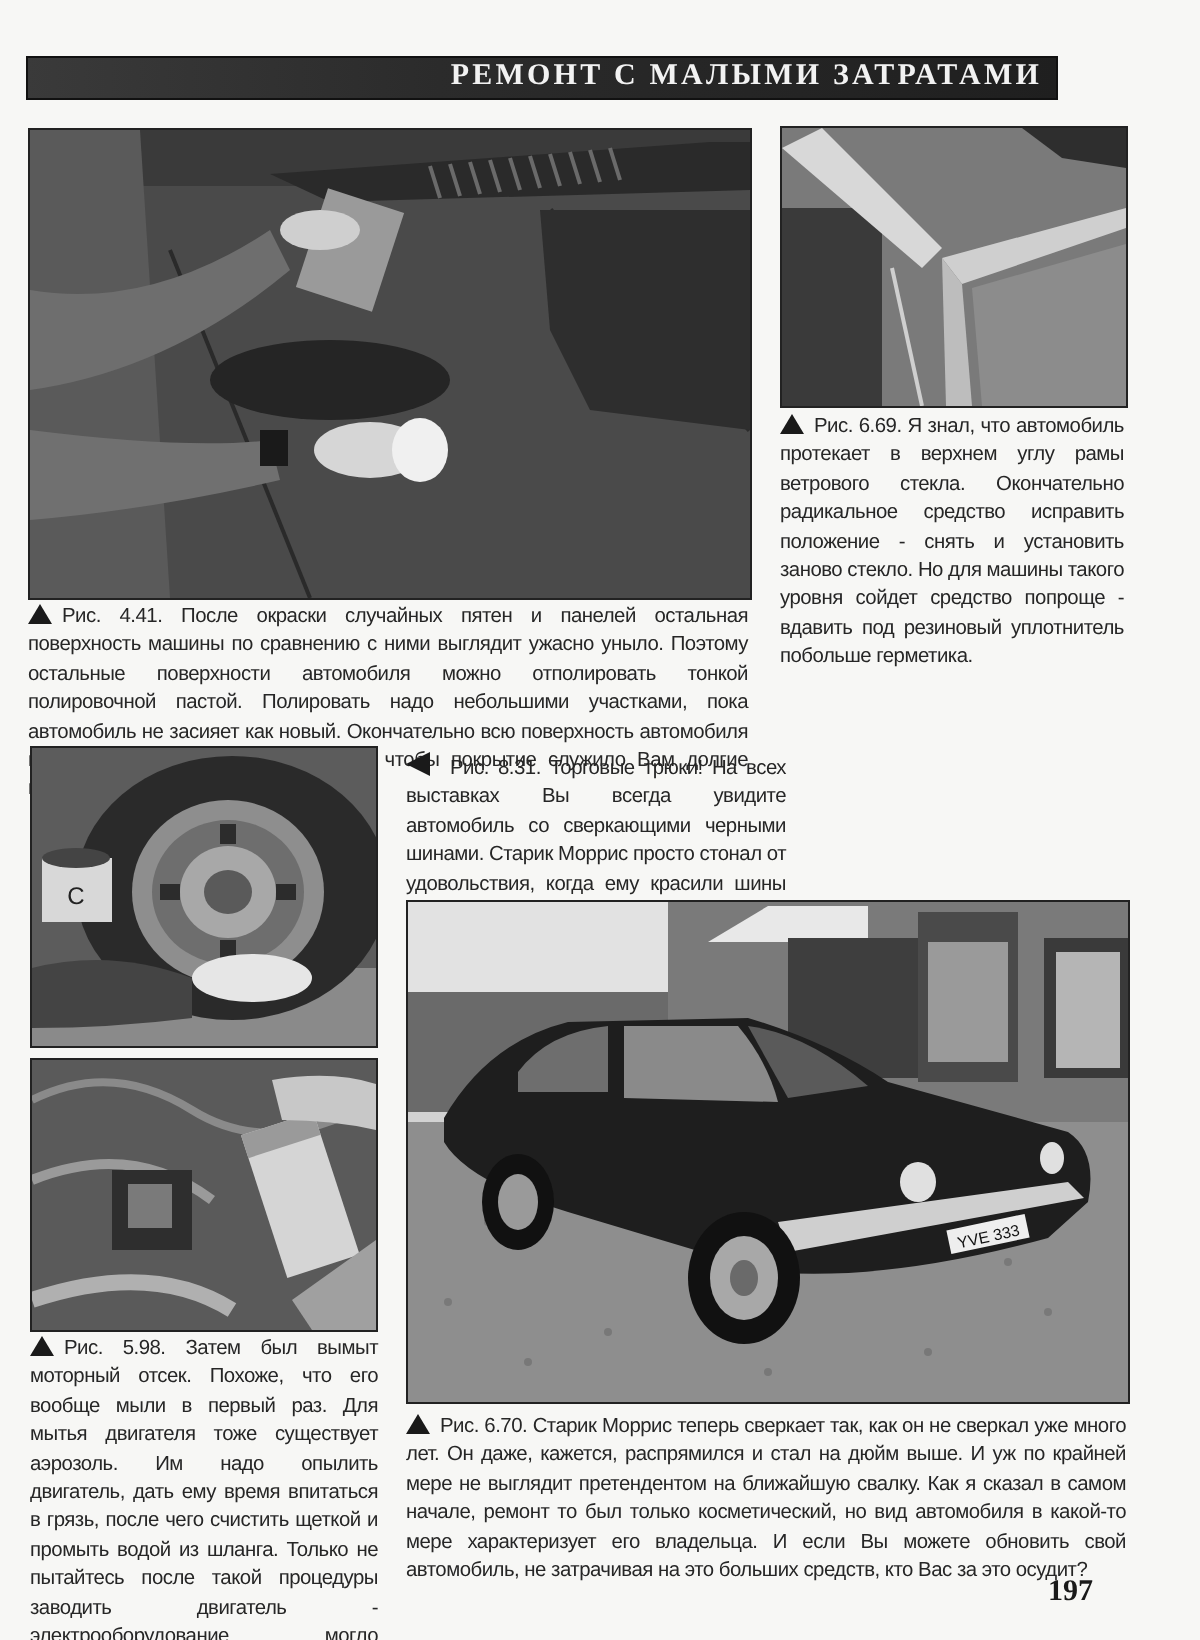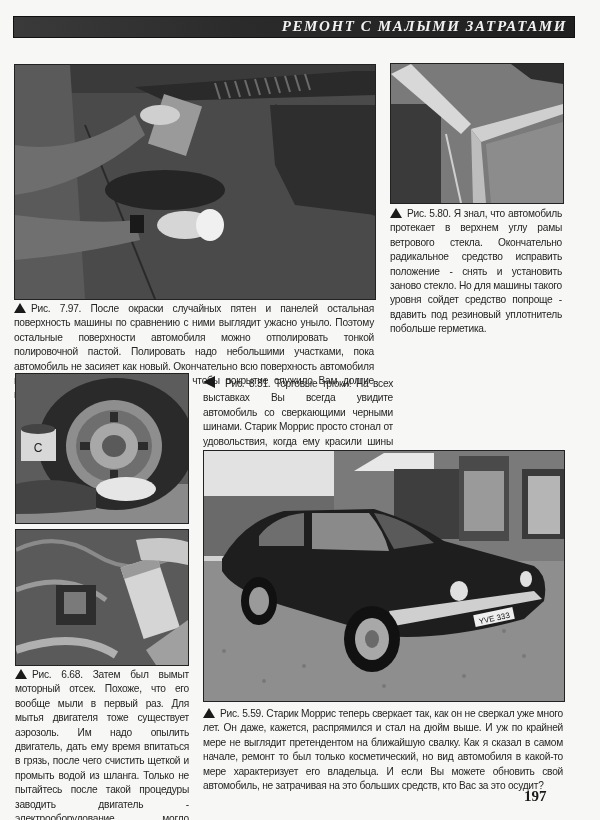--- a/index.html
+++ b/index.html
@@ -3,24 +3,23 @@
 <meta charset="utf-8">
 <style>
   html, body { margin: 0; padding: 0; }
   body {
     width: 600px; height: 820px; position: relative; overflow: hidden;
     background: #f7f7f5;
     font-family: "Liberation Sans", sans-serif;
     color: #1e1e1e;
   }
   .header-bar {
-    position: absolute; left: 13px; top: 16px; width: 562px; height: 22px;
+    position: absolute; left: 13px; top: 28px; width: 516px; height: 22px;
     background: linear-gradient(90deg, #3a3a3a 0%, #2b2b2b 40%, #1f1f1f 100%);
     box-shadow: inset 0 0 0 1px #111;
-    font-style: italic;
   }
   .header-title {
     position: absolute; right: 8px; top: 2px;
     font-family: "Liberation Serif", serif; font-weight: bold;
     font-size: 15px; letter-spacing: 1.6px; color: #f2f2f2;
     white-space: nowrap;
   }
   .photo {
     position: absolute; border: 1px solid #222; overflow: hidden;
   }
@@ -95,26 +94,26 @@
     <polygon points="80,65 172,40 172,50 90,78" fill="#cfcfcf"></polygon>
     <polygon points="80,65 90,78 95,139 82,139" fill="#bdbdbd"></polygon>
     <polygon points="95,80 172,58 172,139 100,139" fill="#8c8c8c"></polygon>
     <polygon points="0,10 20,0 80,60 70,70" fill="#d8d8d8"></polygon>
     <line x1="55" y1="70" x2="70" y2="139" stroke="#cfcfcf" stroke-width="2"></line>
     <polygon points="120,0 172,0 172,20 140,15" fill="#2e2e2e"></polygon>
   </svg>
 </div>
 
 <div class="caption" style="left:390px; top:207px; width:172px;">
-  <span class="arrow arrow-up"></span><span>Рис. 5.80.</span>
+  <span class="arrow arrow-up"></span><span>Рис. 6.69.</span>
   <span>Я знал, что автомобиль протекает в верхнем углу рамы ветрового стекла. Окончательно радикальное средство исправить положение - снять и установить заново стекло. Но для машины такого уровня сойдет средство попроще - вдавить под резиновый уплотнитель побольше герметика.</span>
 </div>
 
 <div class="caption" style="left:14px; top:302px; width:360px;">
-  <span class="arrow arrow-up"></span><span>Рис. 7.97.</span>
+  <span class="arrow arrow-up"></span><span>Рис. 4.41.</span>
   <span>После окраски случайных пятен и панелей остальная поверхность машины по сравнению с ними выглядит ужасно уныло. Поэтому остальные поверхности автомобиля можно отполировать тонкой полировочной пастой. Полировать надо небольшими участками, пока автомобиль не засияет как новый. Окончательно всю поверхность автомобиля можно покрыть восковым составом, чтобы покрытие служило Вам долгие годы.</span>
 </div>
 
 <div class="photo" style="left:15px; top:373px; width:172px; height:149px;">
   <svg viewBox="0 0 172 149" preserveAspectRatio="none">
     <rect width="172" height="149" fill="#5c5c5c"></rect>
     <rect x="0" y="110" width="172" height="39" fill="#8a8a8a"></rect>
     <ellipse cx="100" cy="70" rx="78" ry="66" fill="#2a2a2a"></ellipse>
     <ellipse cx="98" cy="72" rx="48" ry="46" fill="#8e8e8e"></ellipse>
     <ellipse cx="98" cy="72" rx="38" ry="36" fill="#6e6e6e"></ellipse>
@@ -148,21 +147,21 @@
     <rect x="48" y="62" width="22" height="22" fill="#7a7a7a"></rect>
     <path d="M0,120 Q60,100 100,125" stroke="#b0b0b0" stroke-width="8" fill="none"></path>
     <rect x="115" y="30" width="38" height="75" fill="#d5d5d5" transform="rotate(-18 134 67)"></rect>
     <rect x="115" y="30" width="38" height="12" fill="#9a9a9a" transform="rotate(-18 134 67)"></rect>
     <path d="M120,10 Q150,5 172,12 L172,35 Q150,30 125,30 Z" fill="#c8c8c8"></path>
     <polygon points="130,120 172,90 172,135 140,135" fill="#a0a0a0"></polygon>
   </svg>
 </div>
 
 <div class="caption" style="left:15px; top:668px; width:174px;">
-  <span class="arrow arrow-up"></span><span>Рис. 6.68.</span>
+  <span class="arrow arrow-up"></span><span>Рис. 5.98.</span>
   <span>Затем был вымыт моторный отсек. Похоже, что его вообще мыли в первый раз. Для мытья двигателя тоже существует аэрозоль. Им надо опылить двигатель, дать ему время впитаться в грязь, после чего счистить щеткой и промыть водой из шланга. Только не пытайтесь после такой процедуры заводить двигатель - электрооборудование могло намокнуть.</span>
 </div>
 
 <div class="photo" style="left:203px; top:450px; width:360px; height:250px;">
   <svg viewBox="0 0 360 250" preserveAspectRatio="none">
     <rect width="360" height="250" fill="#d2d2d2"></rect>
     <rect x="0" y="0" width="130" height="50" fill="#e2e2e2"></rect>
     <rect x="0" y="45" width="130" height="60" fill="#6a6a6a"></rect>
     <rect x="130" y="0" width="230" height="150" fill="#7a7a7a"></rect>
     <polygon points="150,20 180,2 230,2 230,20" fill="#e8e8e8"></polygon>
@@ -193,17 +192,17 @@
     <text x="290" y="170" font-size="8" fill="#111" text-anchor="middle" transform="rotate(-12 290 166)" font-family="Liberation Sans, sans-serif">YVE 333</text>
     <ellipse cx="55" cy="150" rx="18" ry="24" fill="#111"></ellipse>
     <ellipse cx="55" cy="150" rx="10" ry="14" fill="#9a9a9a"></ellipse>
     <ellipse cx="168" cy="188" rx="28" ry="33" fill="#111"></ellipse>
     <ellipse cx="168" cy="188" rx="17" ry="21" fill="#a8a8a8"></ellipse>
     <ellipse cx="168" cy="188" rx="7" ry="9" fill="#6a6a6a"></ellipse>
   </svg>
 </div>
 
 <div class="caption" style="left:203px; top:707px; width:360px;">
-  <span class="arrow arrow-up"></span><span>Рис. 5.59.</span>
+  <span class="arrow arrow-up"></span><span>Рис. 6.70.</span>
   <span>Старик Моррис теперь сверкает так, как он не сверкал уже много лет. Он даже, кажется, распрямился и стал на дюйм выше. И уж по крайней мере не выглядит претендентом на ближайшую свалку. Как я сказал в самом начале, ремонт то был только косметический, но вид автомобиля в какой-то мере характеризует его владельца. И если Вы можете обновить свой автомобиль, не затрачивая на это больших средств, кто Вас за это осудит?</span>
 </div>
 
 <div class="page-number">197</div>
 
 </body></html>

